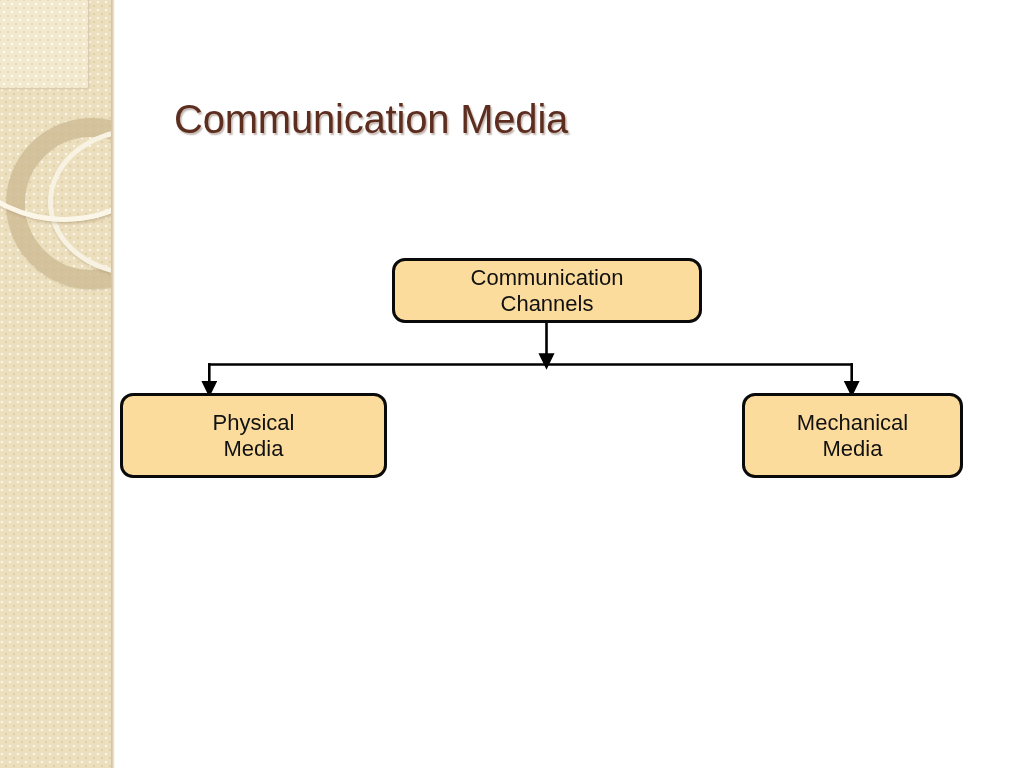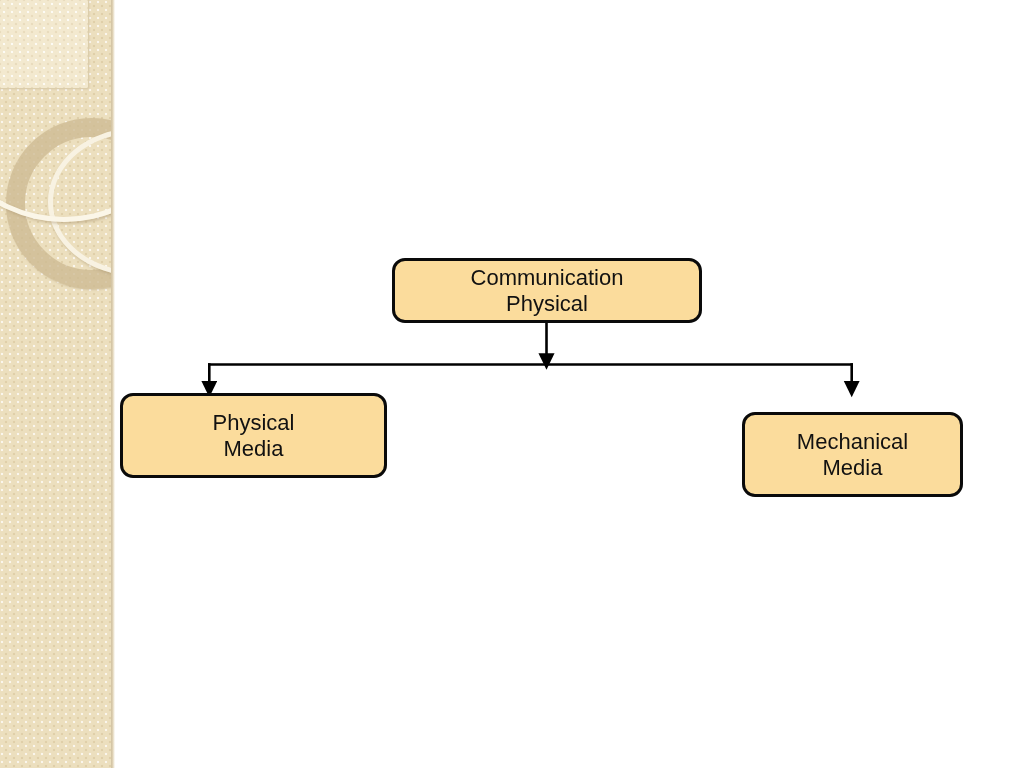--- a/index.html
+++ b/index.html
@@ -139,21 +139,21 @@
     height: 65px;
   }
   .node-left {
     left: 120px;
     top: 393px;
     width: 267px;
     height: 85px;
   }
   .node-right {
     left: 742px;
-    top: 412px;
+    top: 393px;
     width: 221px;
     height: 85px;
   }
   .node-label {
     display: block;
     white-space: pre-line;
   }
 
   .connectors {
     position: absolute;
@@ -170,20 +170,21 @@
 <div id="slide">
 
   <div class="sidebar-band">
     <div class="ring-thick"></div>
     <div class="ring-thin2"></div>
     <div class="band-panel"></div>
     <div class="ring-thin"></div>
   </div>
   <div class="band-edge"></div>
 
+  <div class="slide-title">Communication Media</div>
 
   <div class="diagram">
 
     <svg class="connectors" width="1024" height="768" viewBox="0 0 1024 768">
       <defs>
         <marker id="arrowhead" markerWidth="7" markerHeight="7" refX="3.2" refY="3.1" orient="auto" markerUnits="strokeWidth">
           <path d="M 0 0 L 6.4 3.1 L 0 6.2 z" fill="#000000"></path>
         </marker>
       </defs>
 
@@ -191,21 +192,21 @@
 
       <line x1="208" y1="364.5" x2="853" y2="364.5" stroke="#000000" stroke-width="2.6"></line>
 
       <line x1="209.3" y1="363.2" x2="209.3" y2="389" stroke="#000000" stroke-width="2.6" marker-end="url(#arrowhead)"></line>
 
       <line x1="851.7" y1="363.2" x2="851.7" y2="389" stroke="#000000" stroke-width="2.6" marker-end="url(#arrowhead)"></line>
     </svg>
 
     <div class="node node-root">
       <span class="node-label">Communication
-Physical</span>
+Channels</span>
     </div>
 
     <div class="node node-left">
       <span class="node-label">Physical
 Media</span>
     </div>
 
     <div class="node node-right">
       <span class="node-label">Mechanical
 Media</span>

